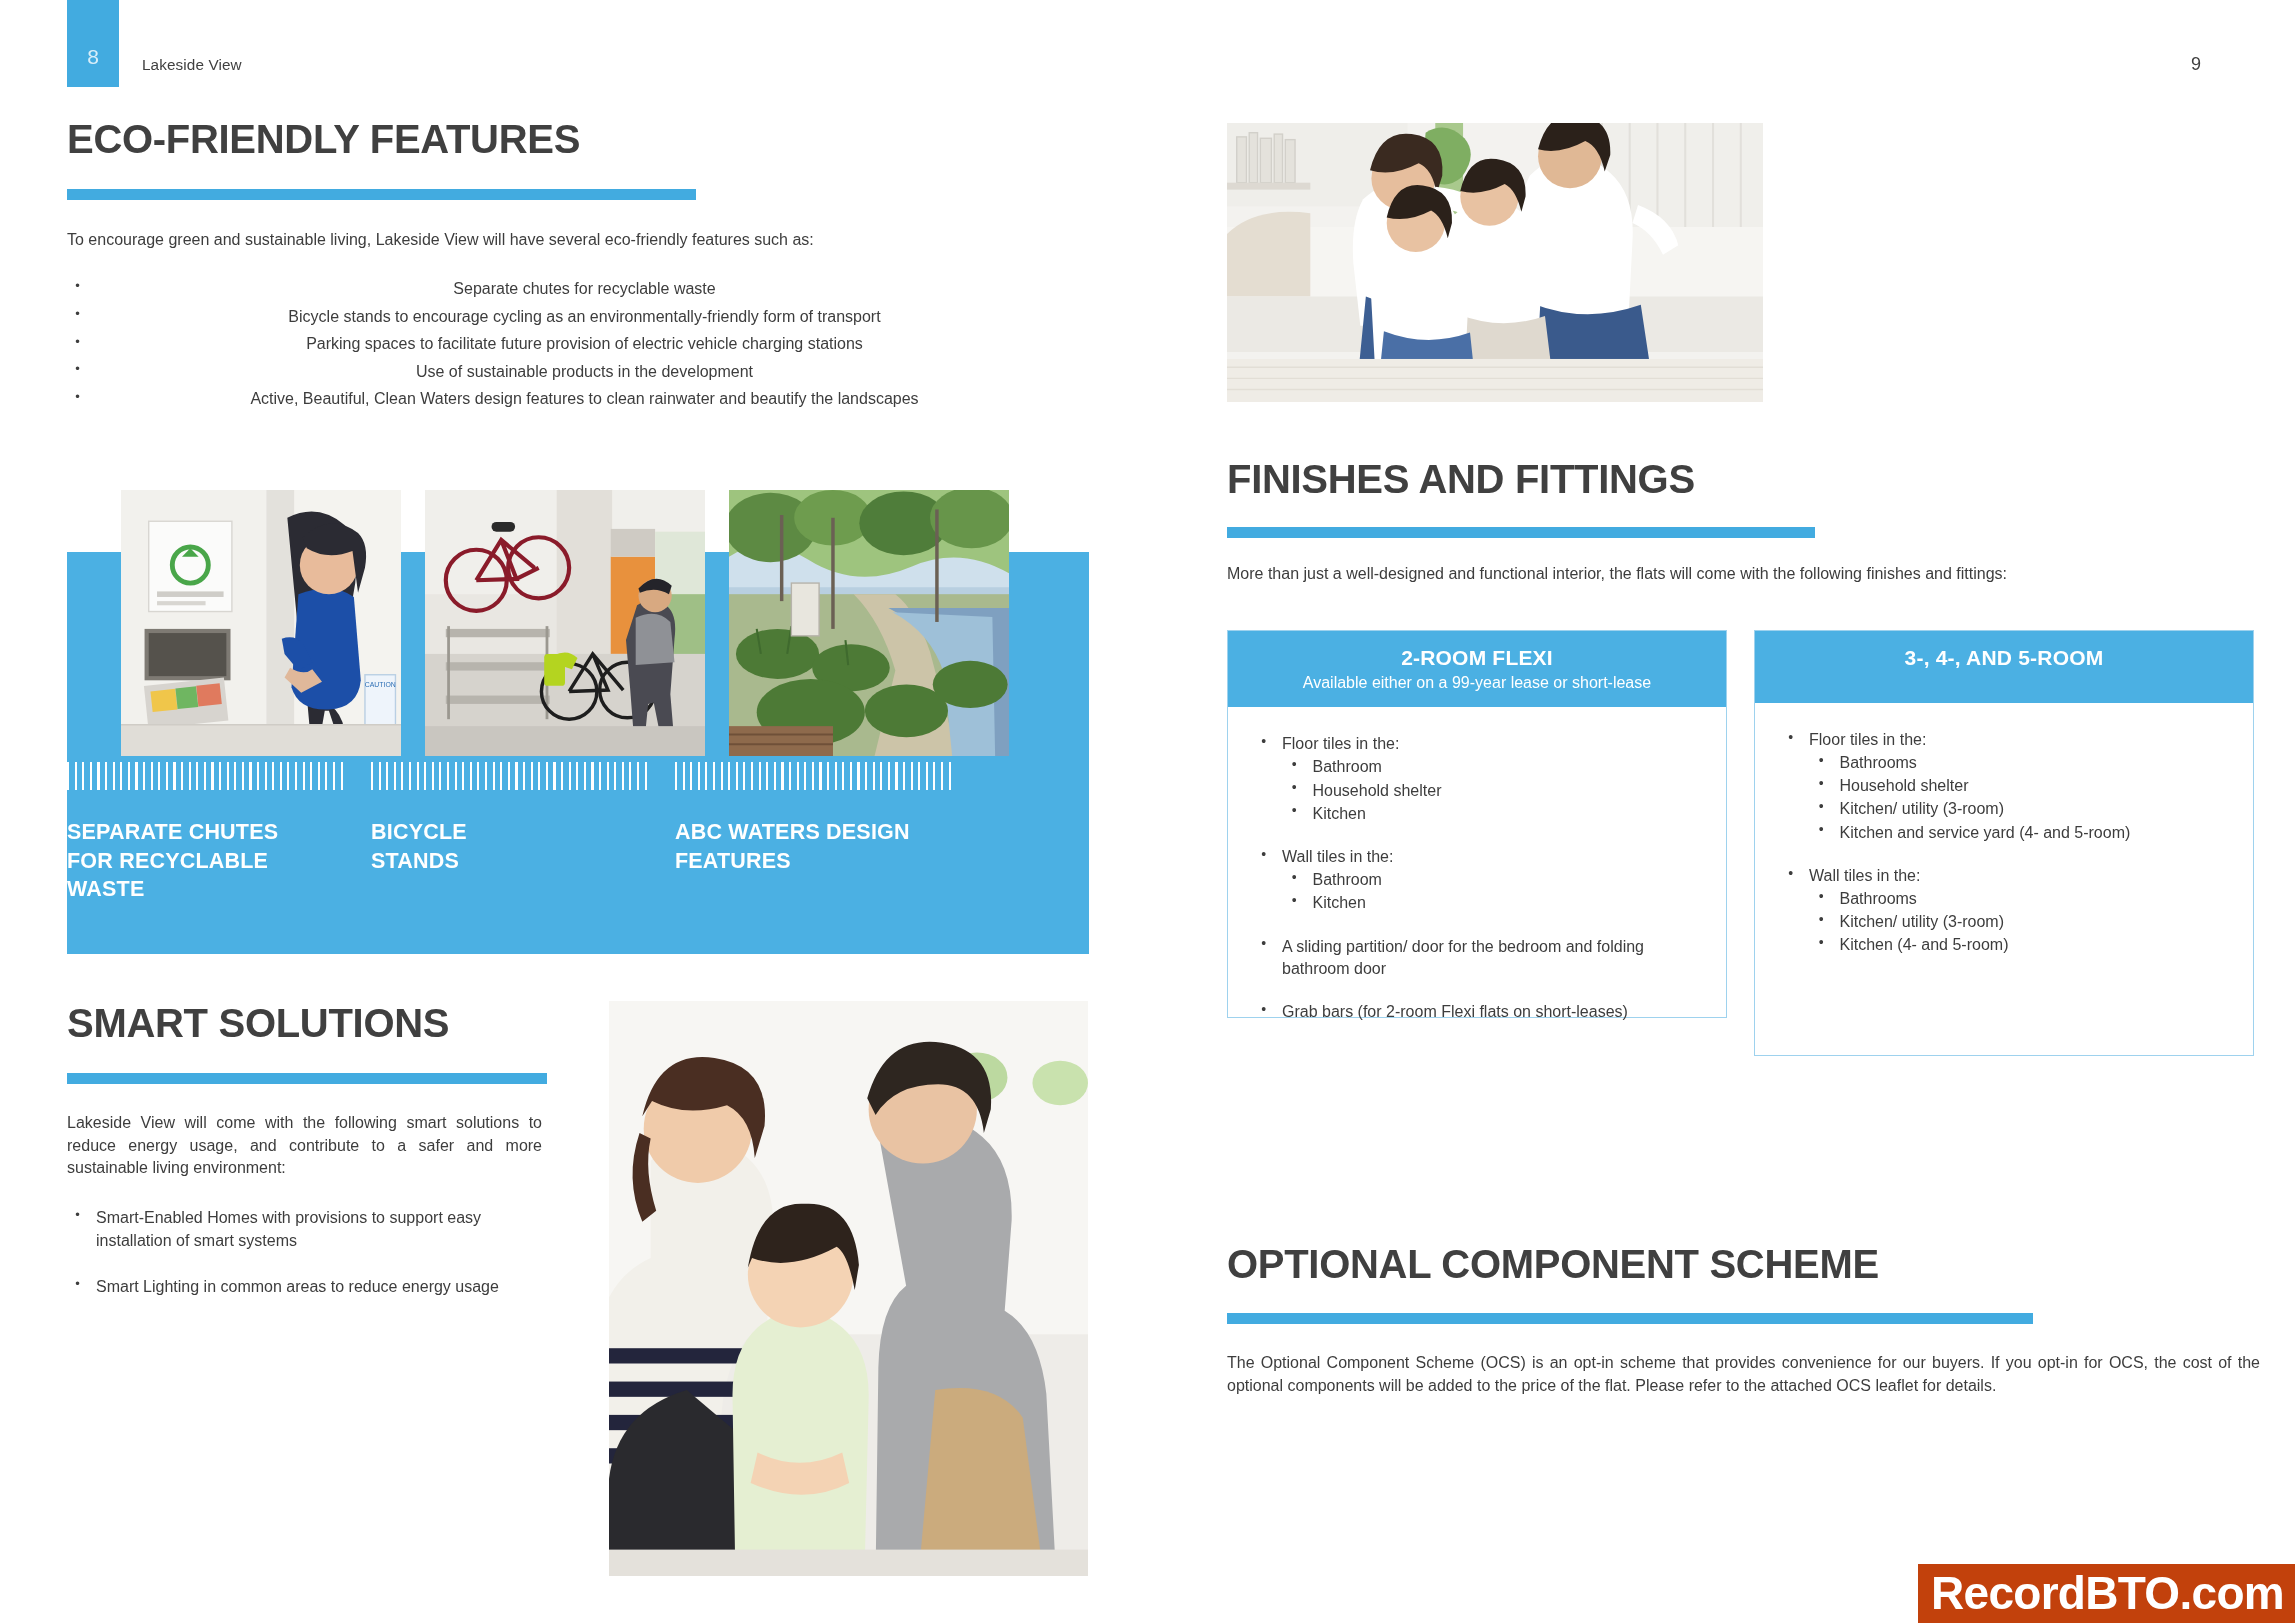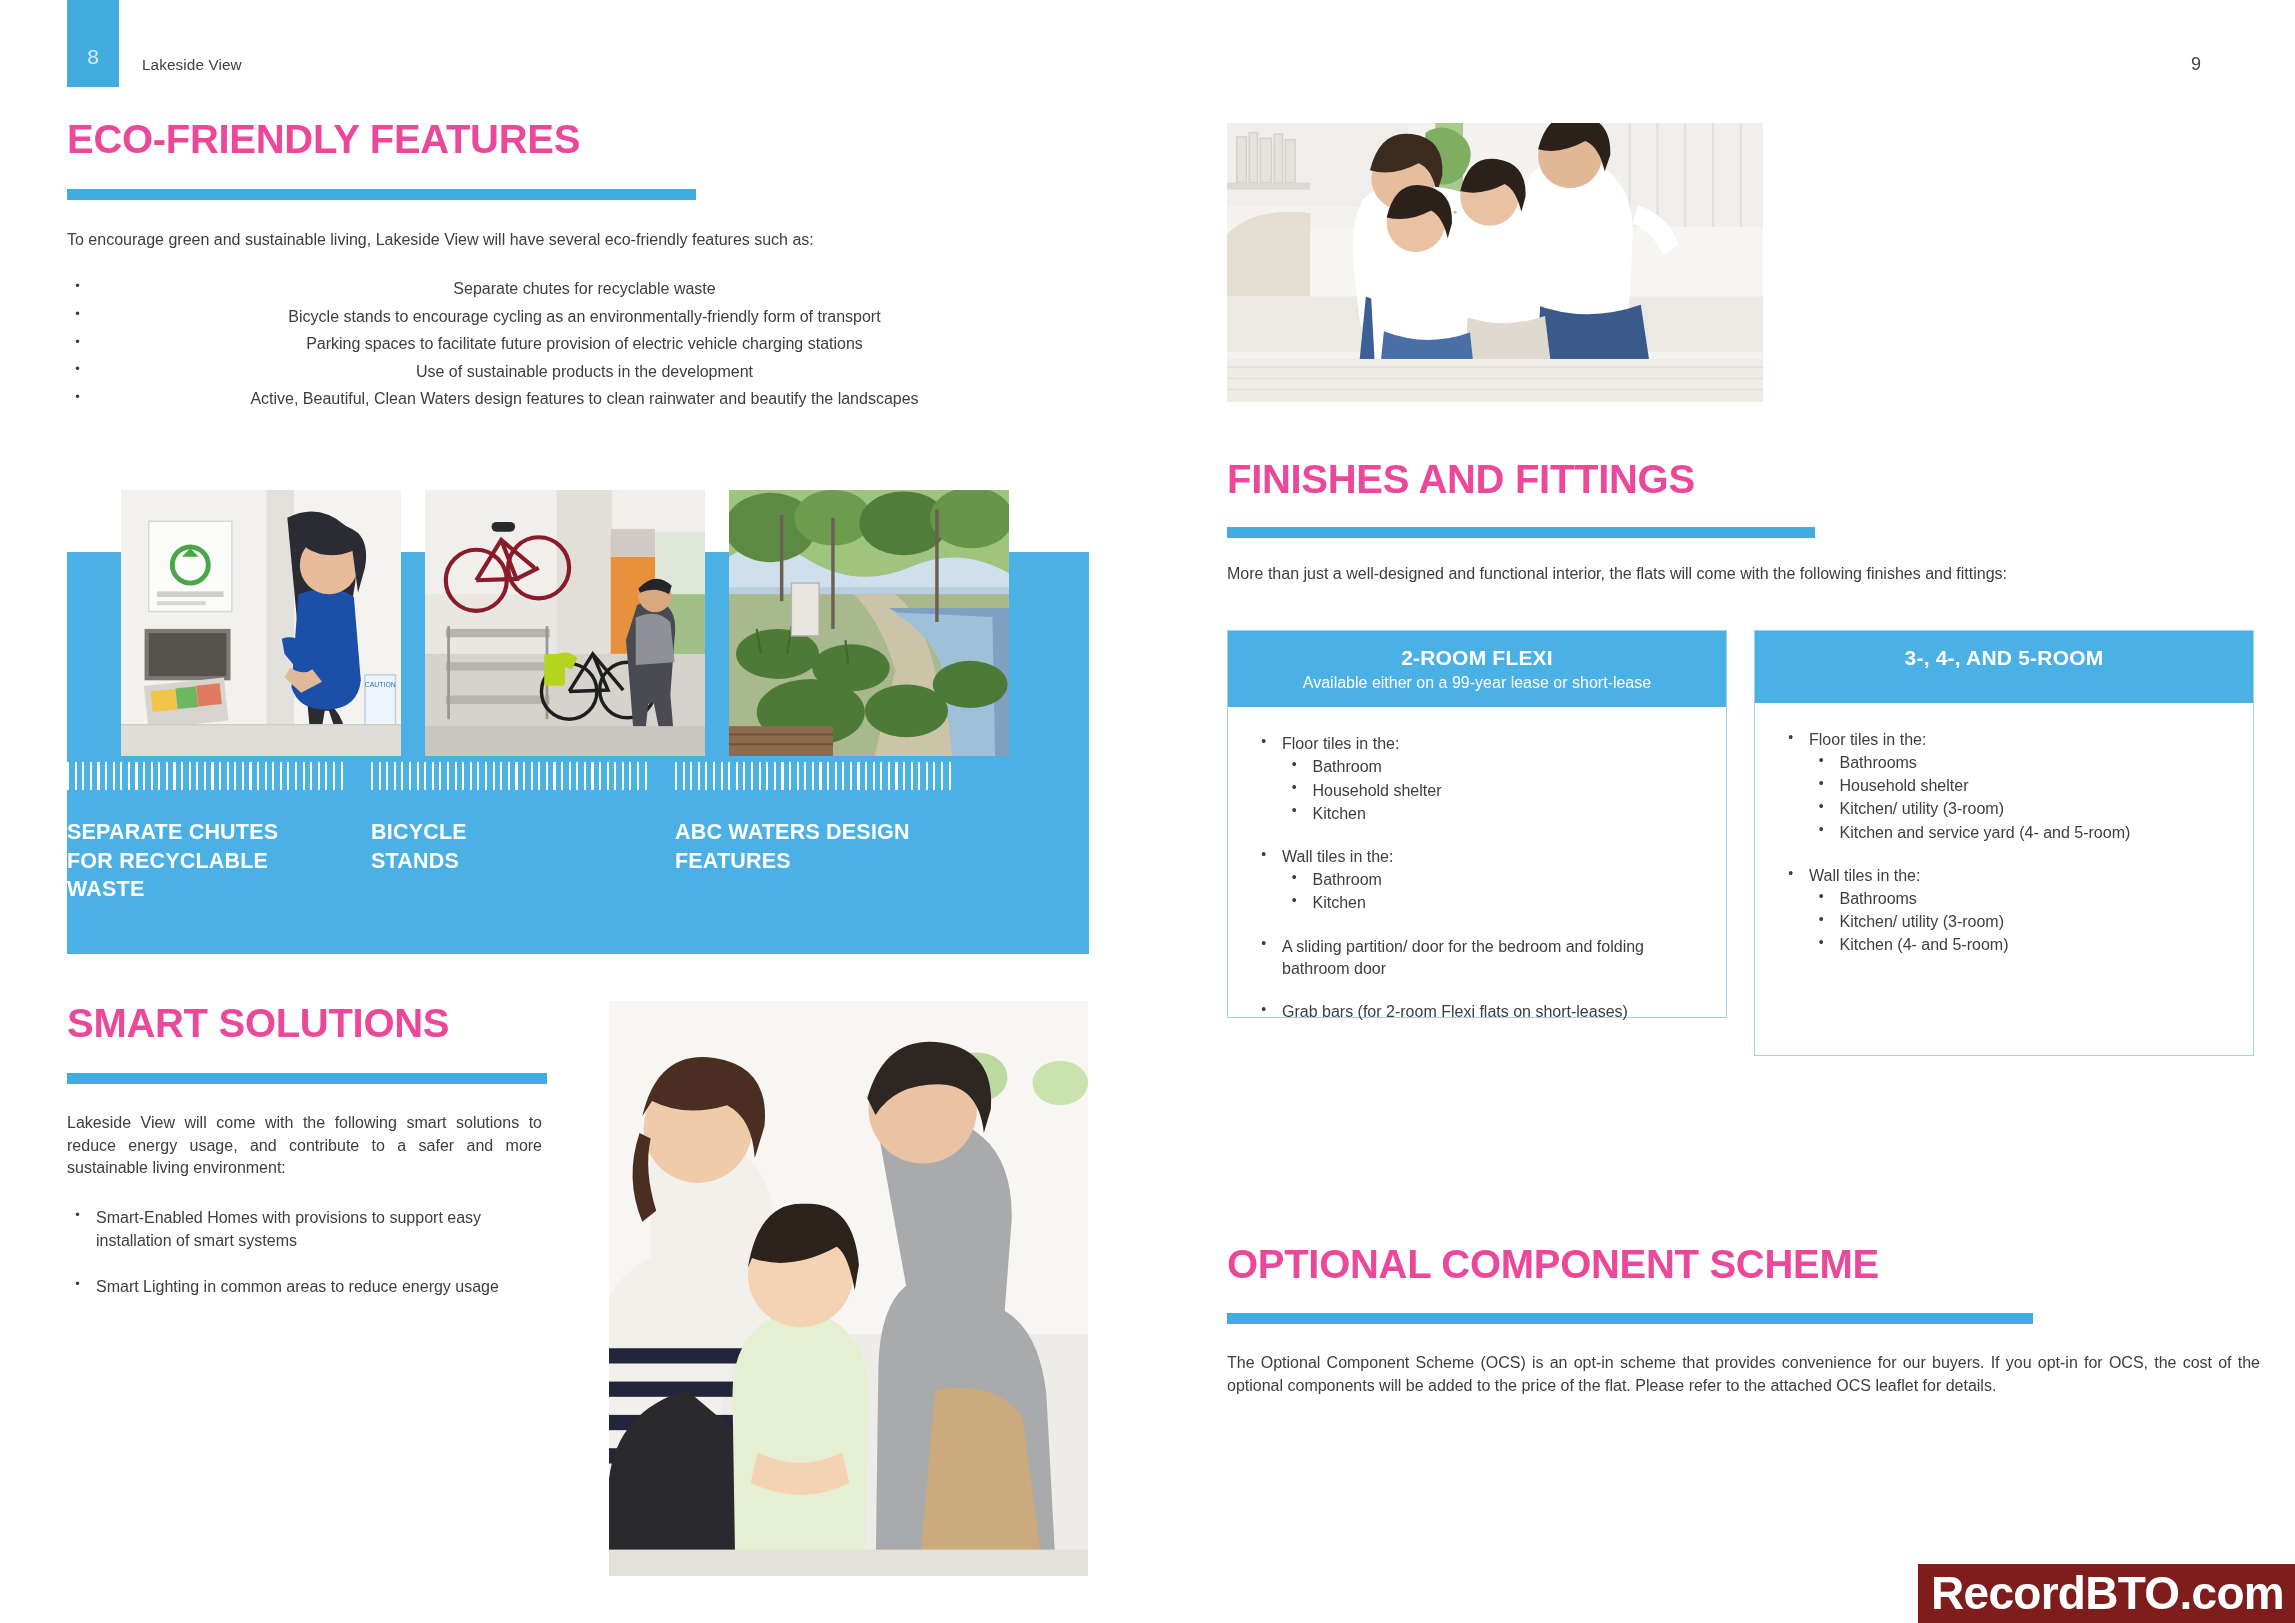--- a/index.html
+++ b/index.html
@@ -45,21 +45,21 @@
     right: 94px; top: 54px;
     font-size: 18px;
     color: #3f3f3f;
   }
 
   
   .sec-title {
     position: absolute;
     font-size: 40px;
     font-weight: bold;
-    color: #ec4899;
+    color: #404040;
     letter-spacing: -0.3px;
     white-space: nowrap;
     font-family: "Liberation Sans", sans-serif;
   }
   .sec-rule {
     position: absolute;
     height: 11px;
     background: #42abe0;
   }
 
@@ -182,21 +182,21 @@
     position: absolute;
     left: 9.7px; top: -1.4px;
     font-size: 14px; color: #3d3d3d;
   }
   .grp { margin-bottom: 21px; }
 
   
   .watermark {
     position: absolute;
     right: 0px; bottom: 0px;
-    background: #7f1d1d;
+    background: #c2410c;
     color: #ffffff;
     font-size: 46px;
     font-weight: bold;
     letter-spacing: -0.7px;
     padding: 5.6px 11px 7px 12.5px;
     line-height: 1;
   }
 </style>
 </head>
 <body>

